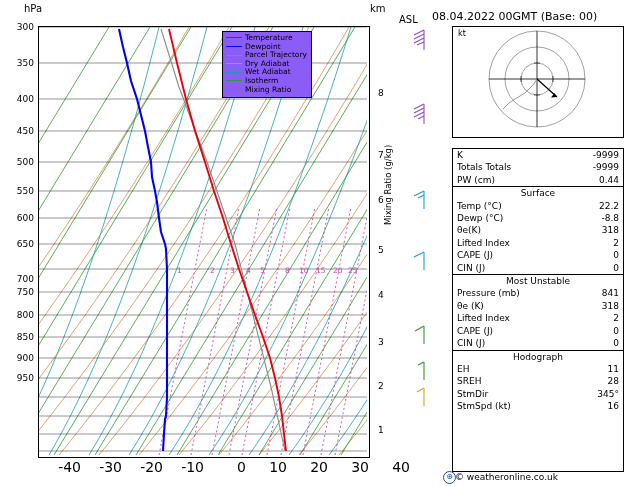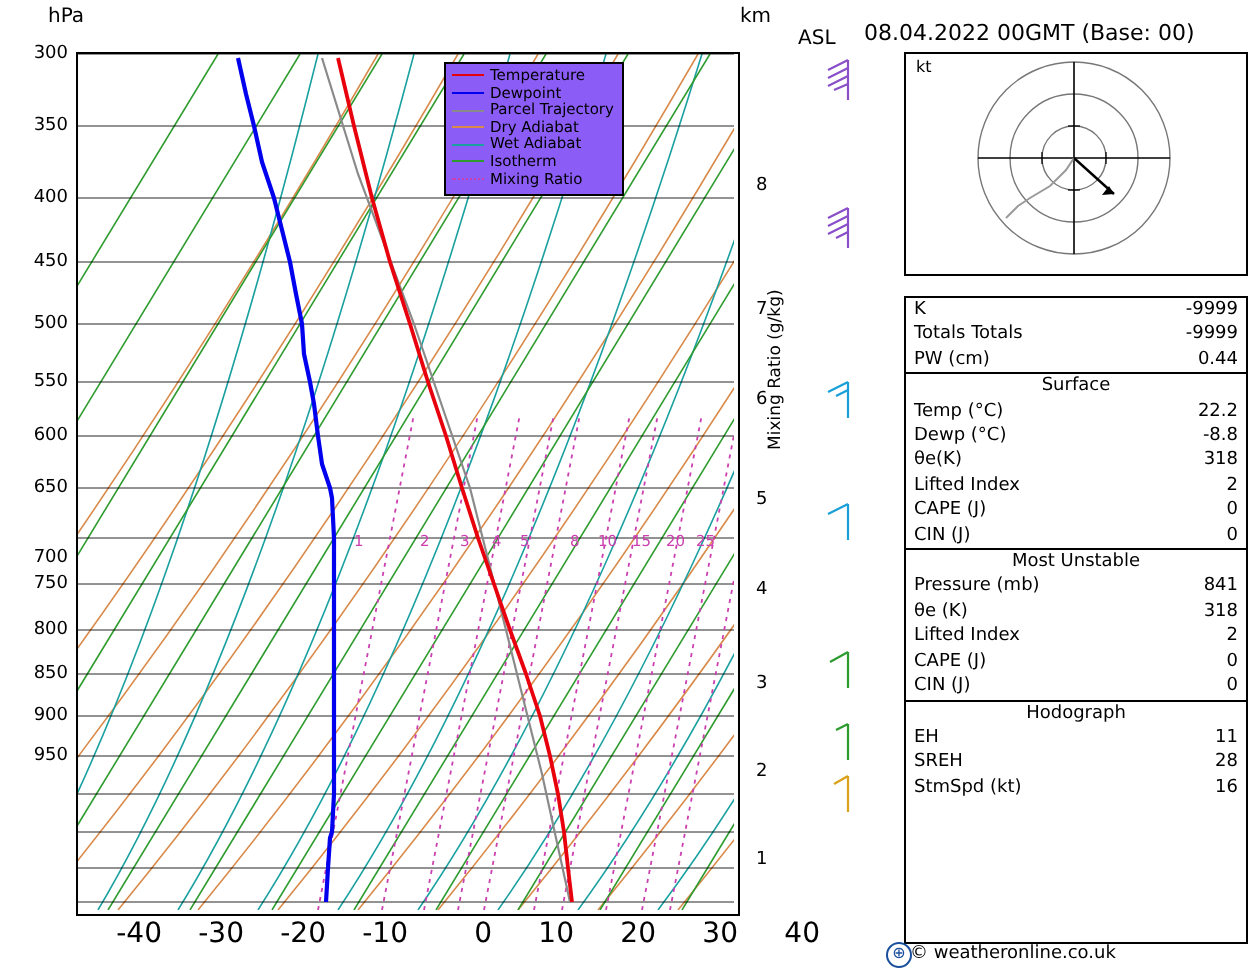--- a/index.html
+++ b/index.html
@@ -355,20 +355,24 @@
     <div>
       <div class="row">
         <span class="k">EH</span>
         <span class="v">11</span>
       </div>
       <div class="row">
         <span class="k">SREH</span>
         <span class="v">28</span>
       </div>
       <div class="row">
+        <span class="k">StmDir</span>
+        <span class="v">345°</span>
+      </div>
+      <div class="row">
         <span class="k">StmSpd (kt)</span>
         <span class="v">16</span>
       </div>
     </div>
   </div>
 
   <div class="globe">⊕</div>
   <div class="copy">© weatheronline.co.uk</div>
 
 </div>

